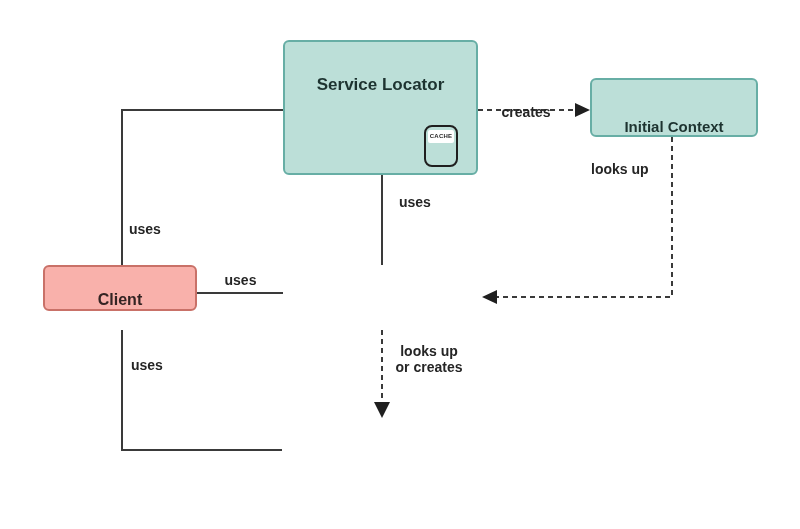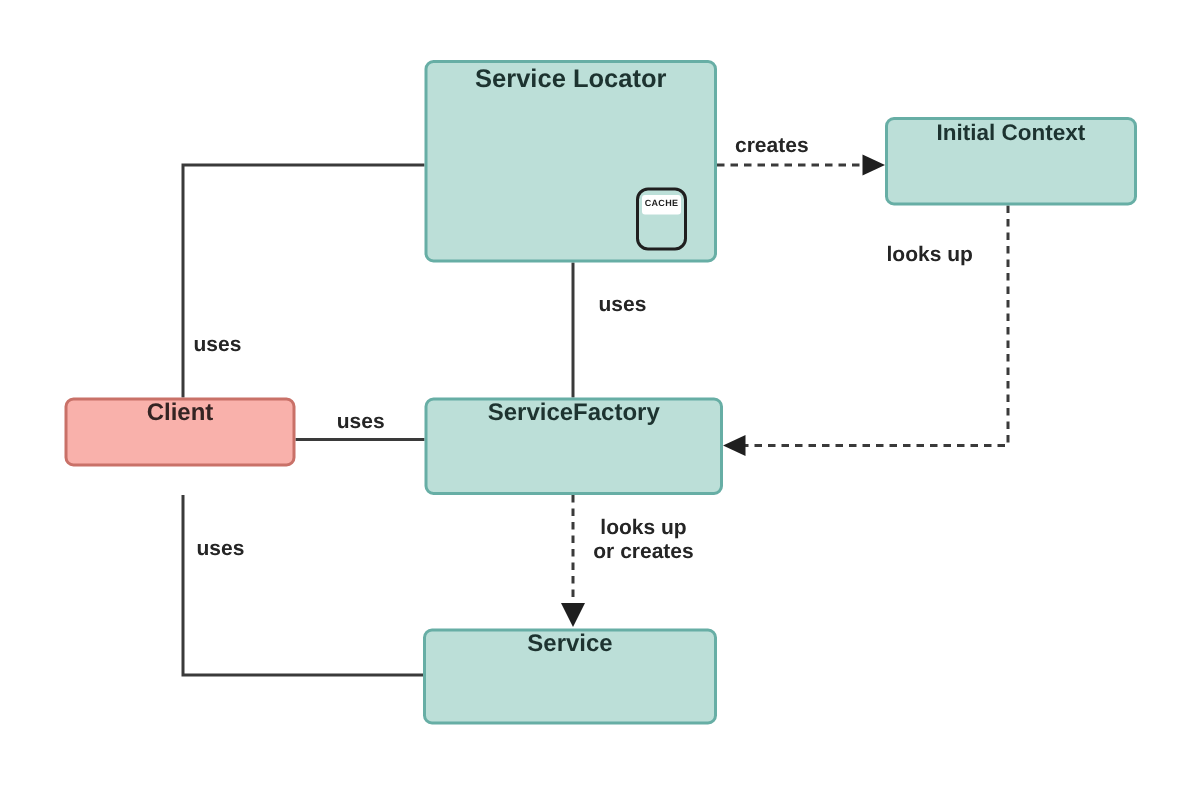--- a/index.html
+++ b/index.html
@@ -17,37 +17,38 @@
     width: 800px; height: 529px;
     pointer-events: none;
   }
   .node {
     position: absolute;
     box-sizing: border-box;
     border-radius: 6px;
     display: flex;
     flex-direction: column;
     align-items: center;
-    justify-content: flex-start;
+    justify-content: flex-end;
     text-align: center;
     font-weight: bold;
     color: #1d3330;
   }
   .node.teal {
     background: #bcdfd8;
     border: 2px solid #67aea5;
   }
   .node.pink {
     background: #f9b1ab;
     border: 2px solid #c97168;
     color: #342423;
   }
   #service-locator {
     left: 283px; top: 40px; width: 195px; height: 135px;
     justify-content: flex-start;
+    padding-top: 32px;
     font-size: 17px;
     line-height: 22px;
   }
   #initial-context { left: 590px; top: 78px; width: 168px; height: 59px; font-size: 15px; }
   #client          { left: 43px;  top: 265px; width: 154px; height: 46px; font-size: 16px; }
   #service-factory { left: 283px; top: 265px; width: 199px; height: 65px; font-size: 16px; }
   #service         { left: 282px; top: 419px; width: 196px; height: 64px; font-size: 16px; }
 
   .cache-badge {
     position: absolute;
@@ -73,21 +74,21 @@
     position: absolute;
     font-weight: bold;
     font-size: 14px;
     color: #252525;
     white-space: nowrap;
   }
   #lbl-uses-locator { left: 129px; top: 221px; }
   #lbl-uses-mid     { left: 399px; top: 194px; }
   #lbl-uses-factory { left: 213px; top: 272px; width: 55px; text-align: center; }
   #lbl-uses-service { left: 131px; top: 357px; }
-  #lbl-creates      { left: 490px; top: 88px;  width: 72px; }
+  #lbl-creates      { left: 490px; top: 104px;  width: 72px; text-align: center; }
   #lbl-looks-up     { left: 591px; top: 161px; }
   #lbl-looks-up-or-creates {
     left: 388px; top: 343px; width: 82px;
     text-align: center; white-space: normal; line-height: 16px;
   }
   #lbl-looks-up-or-creates span { display: block; }
 </style>
 </head>
 <body>
 
@@ -121,27 +122,21 @@
   </div>
 
   <div class="node teal" id="initial-context">
     <div>Initial Context</div>
   </div>
 
   <div class="node pink" id="client">
     <div>Client</div>
   </div>
 
-  <div class="node teal" id="service-factory">
-    <div>ServiceFactory</div>
-  </div>
 
-  <div class="node teal" id="service">
-    <div>Service</div>
-  </div>
 
   <div class="edge-label" id="lbl-uses-locator">uses</div>
   <div class="edge-label" id="lbl-uses-mid">uses</div>
   <div class="edge-label" id="lbl-uses-factory">uses</div>
   <div class="edge-label" id="lbl-uses-service">uses</div>
   <div class="edge-label" id="lbl-creates">creates</div>
   <div class="edge-label" id="lbl-looks-up">looks up</div>
   <div class="edge-label" id="lbl-looks-up-or-creates">
     <span>looks up</span>
     <span>or creates</span>

